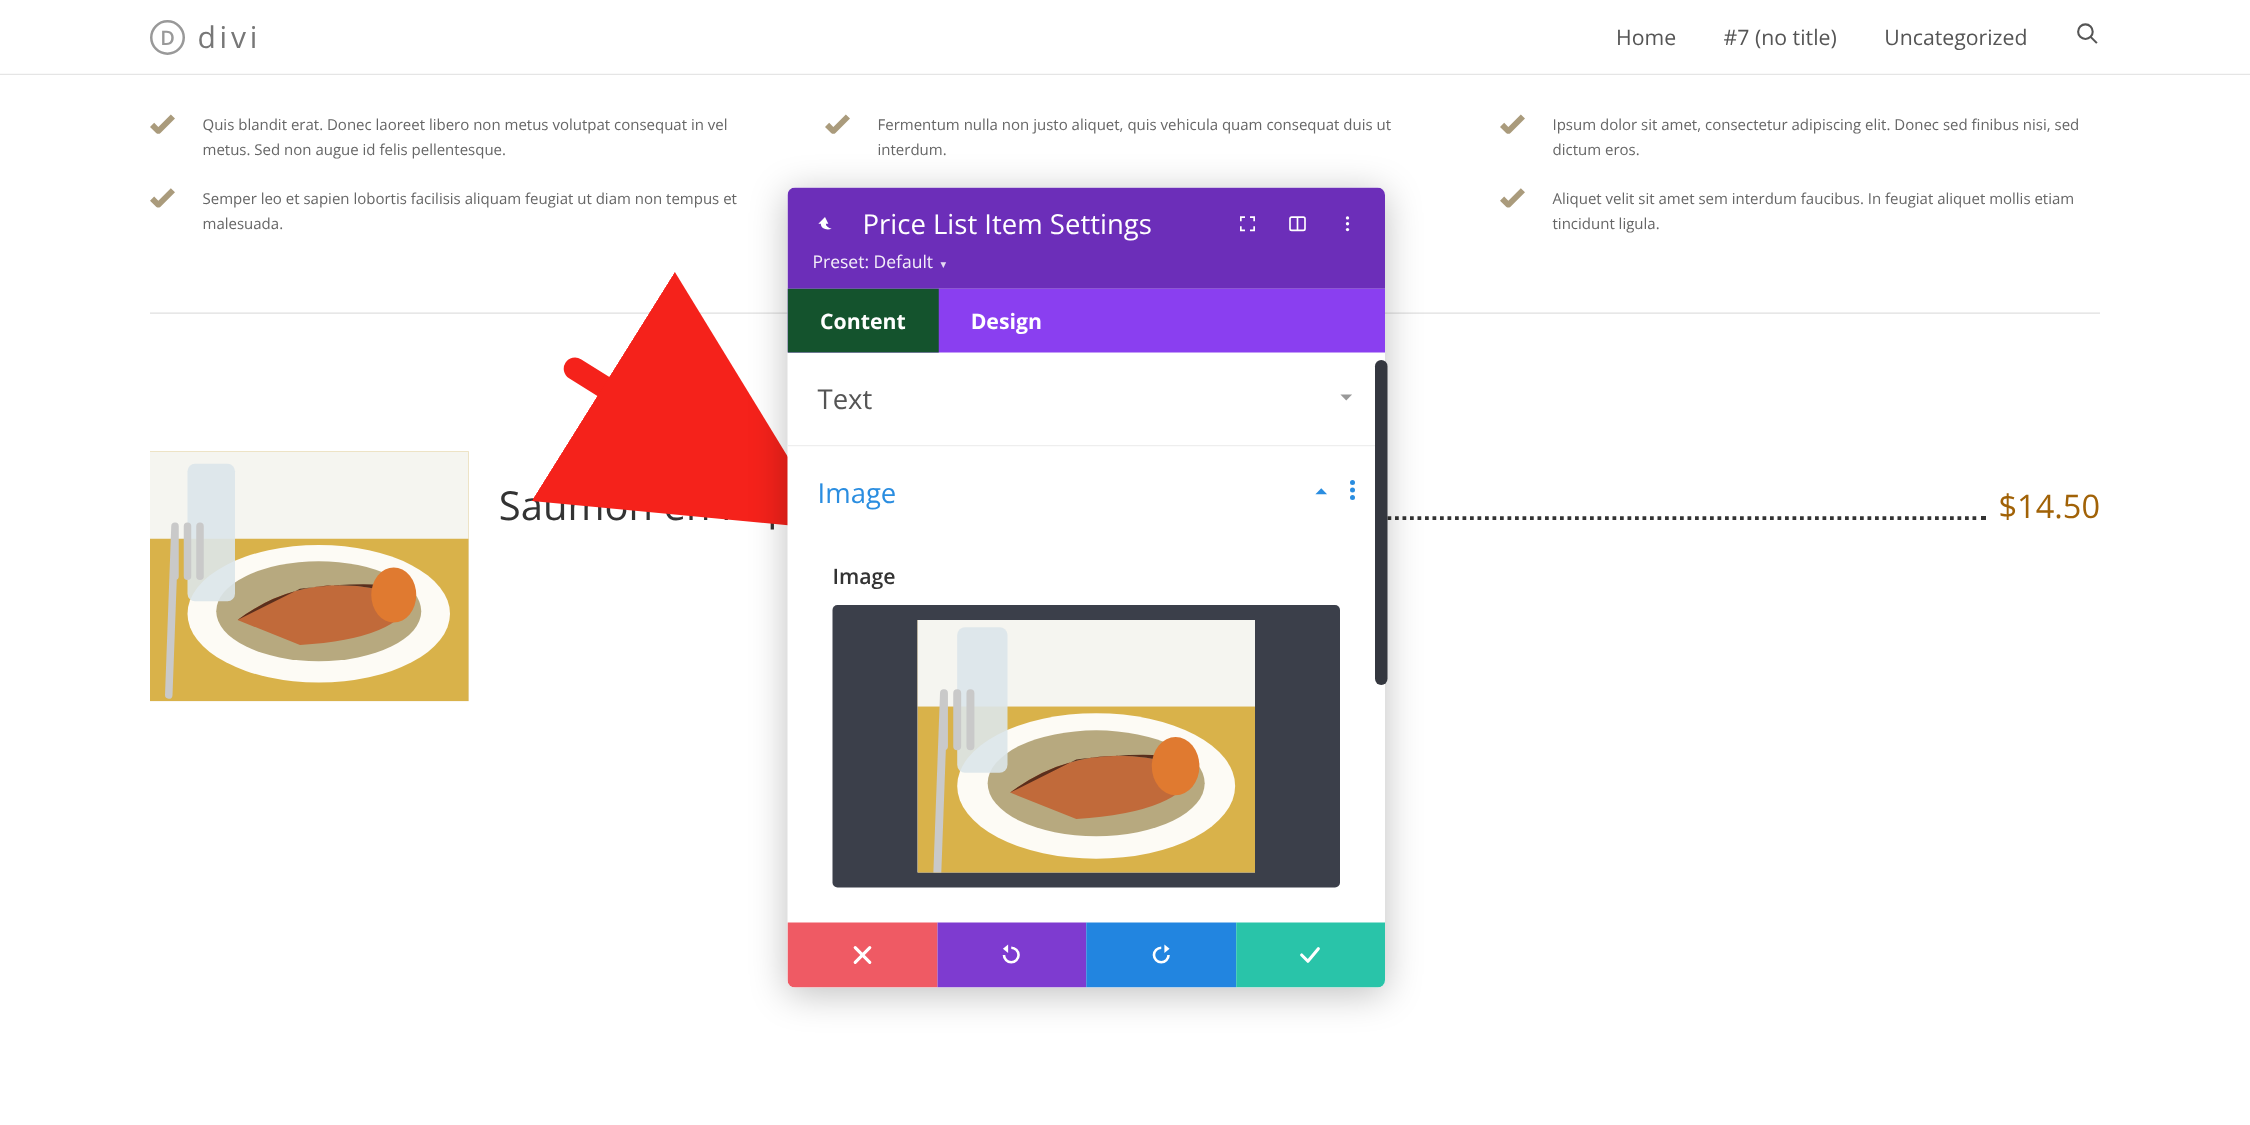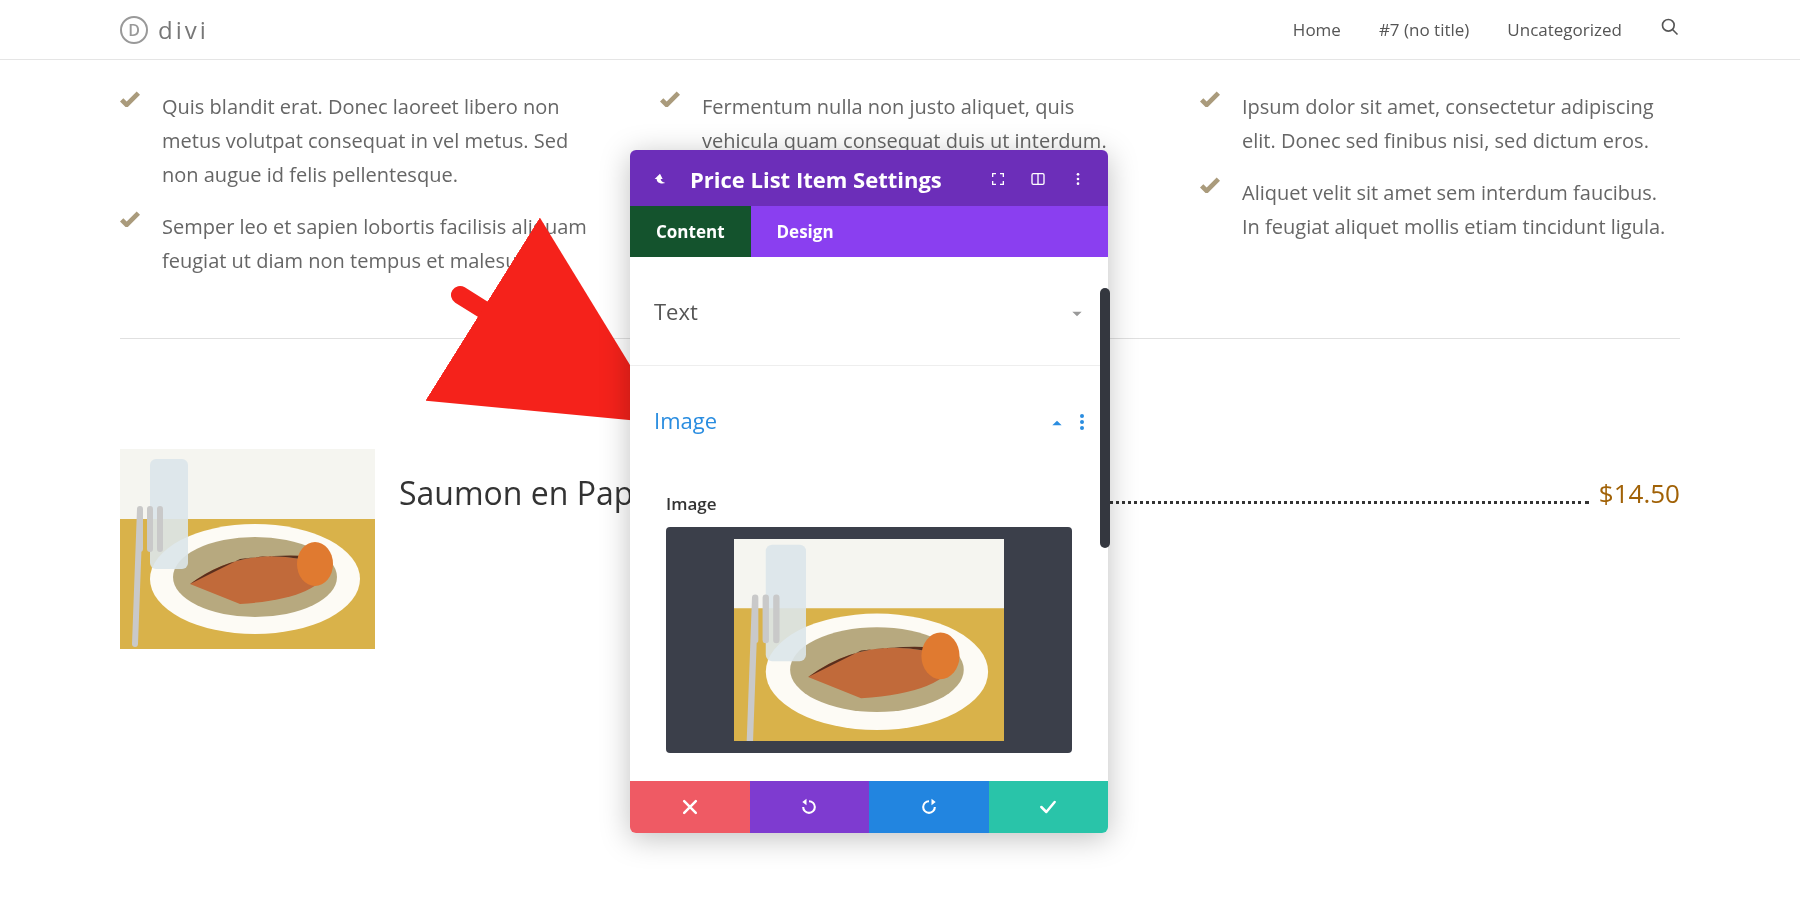--- a/index.html
+++ b/index.html
@@ -14,48 +14,48 @@
   .nav-item { cursor: pointer; }
   .search-icon svg { width: 20px; height: 20px; stroke: #555; stroke-width: 2; fill: none; }
 
   
   .main { padding: 30px 120px 0 120px; }
   .cols { display: flex; gap: 60px; }
   .col { flex: 1; display: flex; flex-direction: column; gap: 18px; }
   .bullet { display: flex; gap: 22px; align-items: flex-start; }
   .check { flex: 0 0 20px; }
   .check svg { width: 20px; height: 16px; fill: #aa9b7c; }
-  .bullet-text { font-size: 20px; line-height: 1.7; color: #666; }
+  .bullet-text { font-size: 12px; line-height: 1.7; color: #666; }
 
   .divider { margin: 60px 0 0 0; border: none; border-top: 1px solid #e0e0e0; }
 
   
   .price-area { margin-top: 110px; display: flex; align-items: flex-start; gap: 24px; padding: 0 0 0 0; }
   .dish-img { width: 255px; height: 200px; background: #eee; }
   .dish-title-wrap { flex: 1; display: flex; align-items: center; position: relative; top: 0px; }
   .dish-title { font-size: 32px; color: #333; font-weight: 500; }
   .dots { flex: 1; border-bottom: 3px dotted #333; margin: 0 10px; position: relative; top: 10px; }
   .price { font-size: 26px; color: #a16207; }
 
   
   .modal { position: absolute; left: 630px; top: 150px; width: 478px; background: #fff; box-shadow: 0 5px 30px rgba(0,0,0,0.25); border-radius: 6px; overflow: hidden; font-family: "Open Sans", Arial, sans-serif; }
   .modal-head { background: #6c2eb9; color: #fff; padding: 14px 20px 12px 20px; }
   .modal-head-row { display: flex; align-items: center; gap: 20px; }
-  .modal-title { font-size: 22px; font-weight: 700; flex: 1; }
+  .modal-title { font-size: 22px; font-weight: 400; flex: 1; }
   .head-icon { width: 20px; display: flex; justify-content: center; cursor: pointer; }
   .head-icon svg { width: 16px; height: 16px; fill: #fff; }
   .preset-row { margin-top: 6px; font-size: 14px; opacity: .92; display: flex; align-items: center; gap: 6px; cursor: pointer; }
   .caret::after { content: "▾"; font-size: 9px; opacity: .9; }
 
   .tabs { background: #8a3ff0; display: flex; color: #fff; }
   .tab { padding: 14px 26px; font-size: 17px; font-weight: 700; cursor: pointer; }
   .tab.active { background: #14532d; }
 
   .panel { padding: 0; }
-  .sect-head { padding: 39px 24px; display: flex; align-items: flex-end; justify-content: space-between; border-bottom: 1px solid #eee; cursor: pointer; }
+  .sect-head { padding: 22px 24px; display: flex; align-items: center; justify-content: space-between; border-bottom: 1px solid #eee; cursor: pointer; }
   .sect-title { font-size: 22px; color: #555; }
   .sect-title.active { color: #2a8de0; }
   .sect-toggle { display: flex; gap: 16px; align-items: center; }
   .chev svg { width: 14px; height: 14px; fill: #999; }
   .chev.up svg { fill: #2a8de0; transform: rotate(180deg); }
   .vdots svg { width: 4px; height: 16px; fill: #2a8de0; }
 
   .sect-body { padding: 18px 36px 28px 36px; }
   .field-label { font-size: 17px; color: #333; font-weight: 600; margin-bottom: 12px; }
   .img-well { background: #3b3f4a; border-radius: 4px; padding: 12px; display: flex; justify-content: center; cursor: pointer; }
@@ -200,20 +200,24 @@
             <line x1="12" y1="4" x2="12" y2="20" stroke="#fff" stroke-width="2"></line>
           </svg>
       </span>
       <span class="head-icon">
         <svg viewBox="0 0 24 24">
             <circle cx="12" cy="5" r="2"></circle>
             <circle cx="12" cy="12" r="2"></circle>
             <circle cx="12" cy="19" r="2"></circle>
           </svg>
       </span>
+    </div>
+    <div class="preset-row">
+      <span>Preset: Default</span>
+      <span class="caret"></span>
     </div>
   </div>
 
   <div class="tabs">
     <div class="tab active">Content</div>
     <div class="tab">Design</div>
   </div>
 
   <div class="panel">
     <div class="sect-head">

